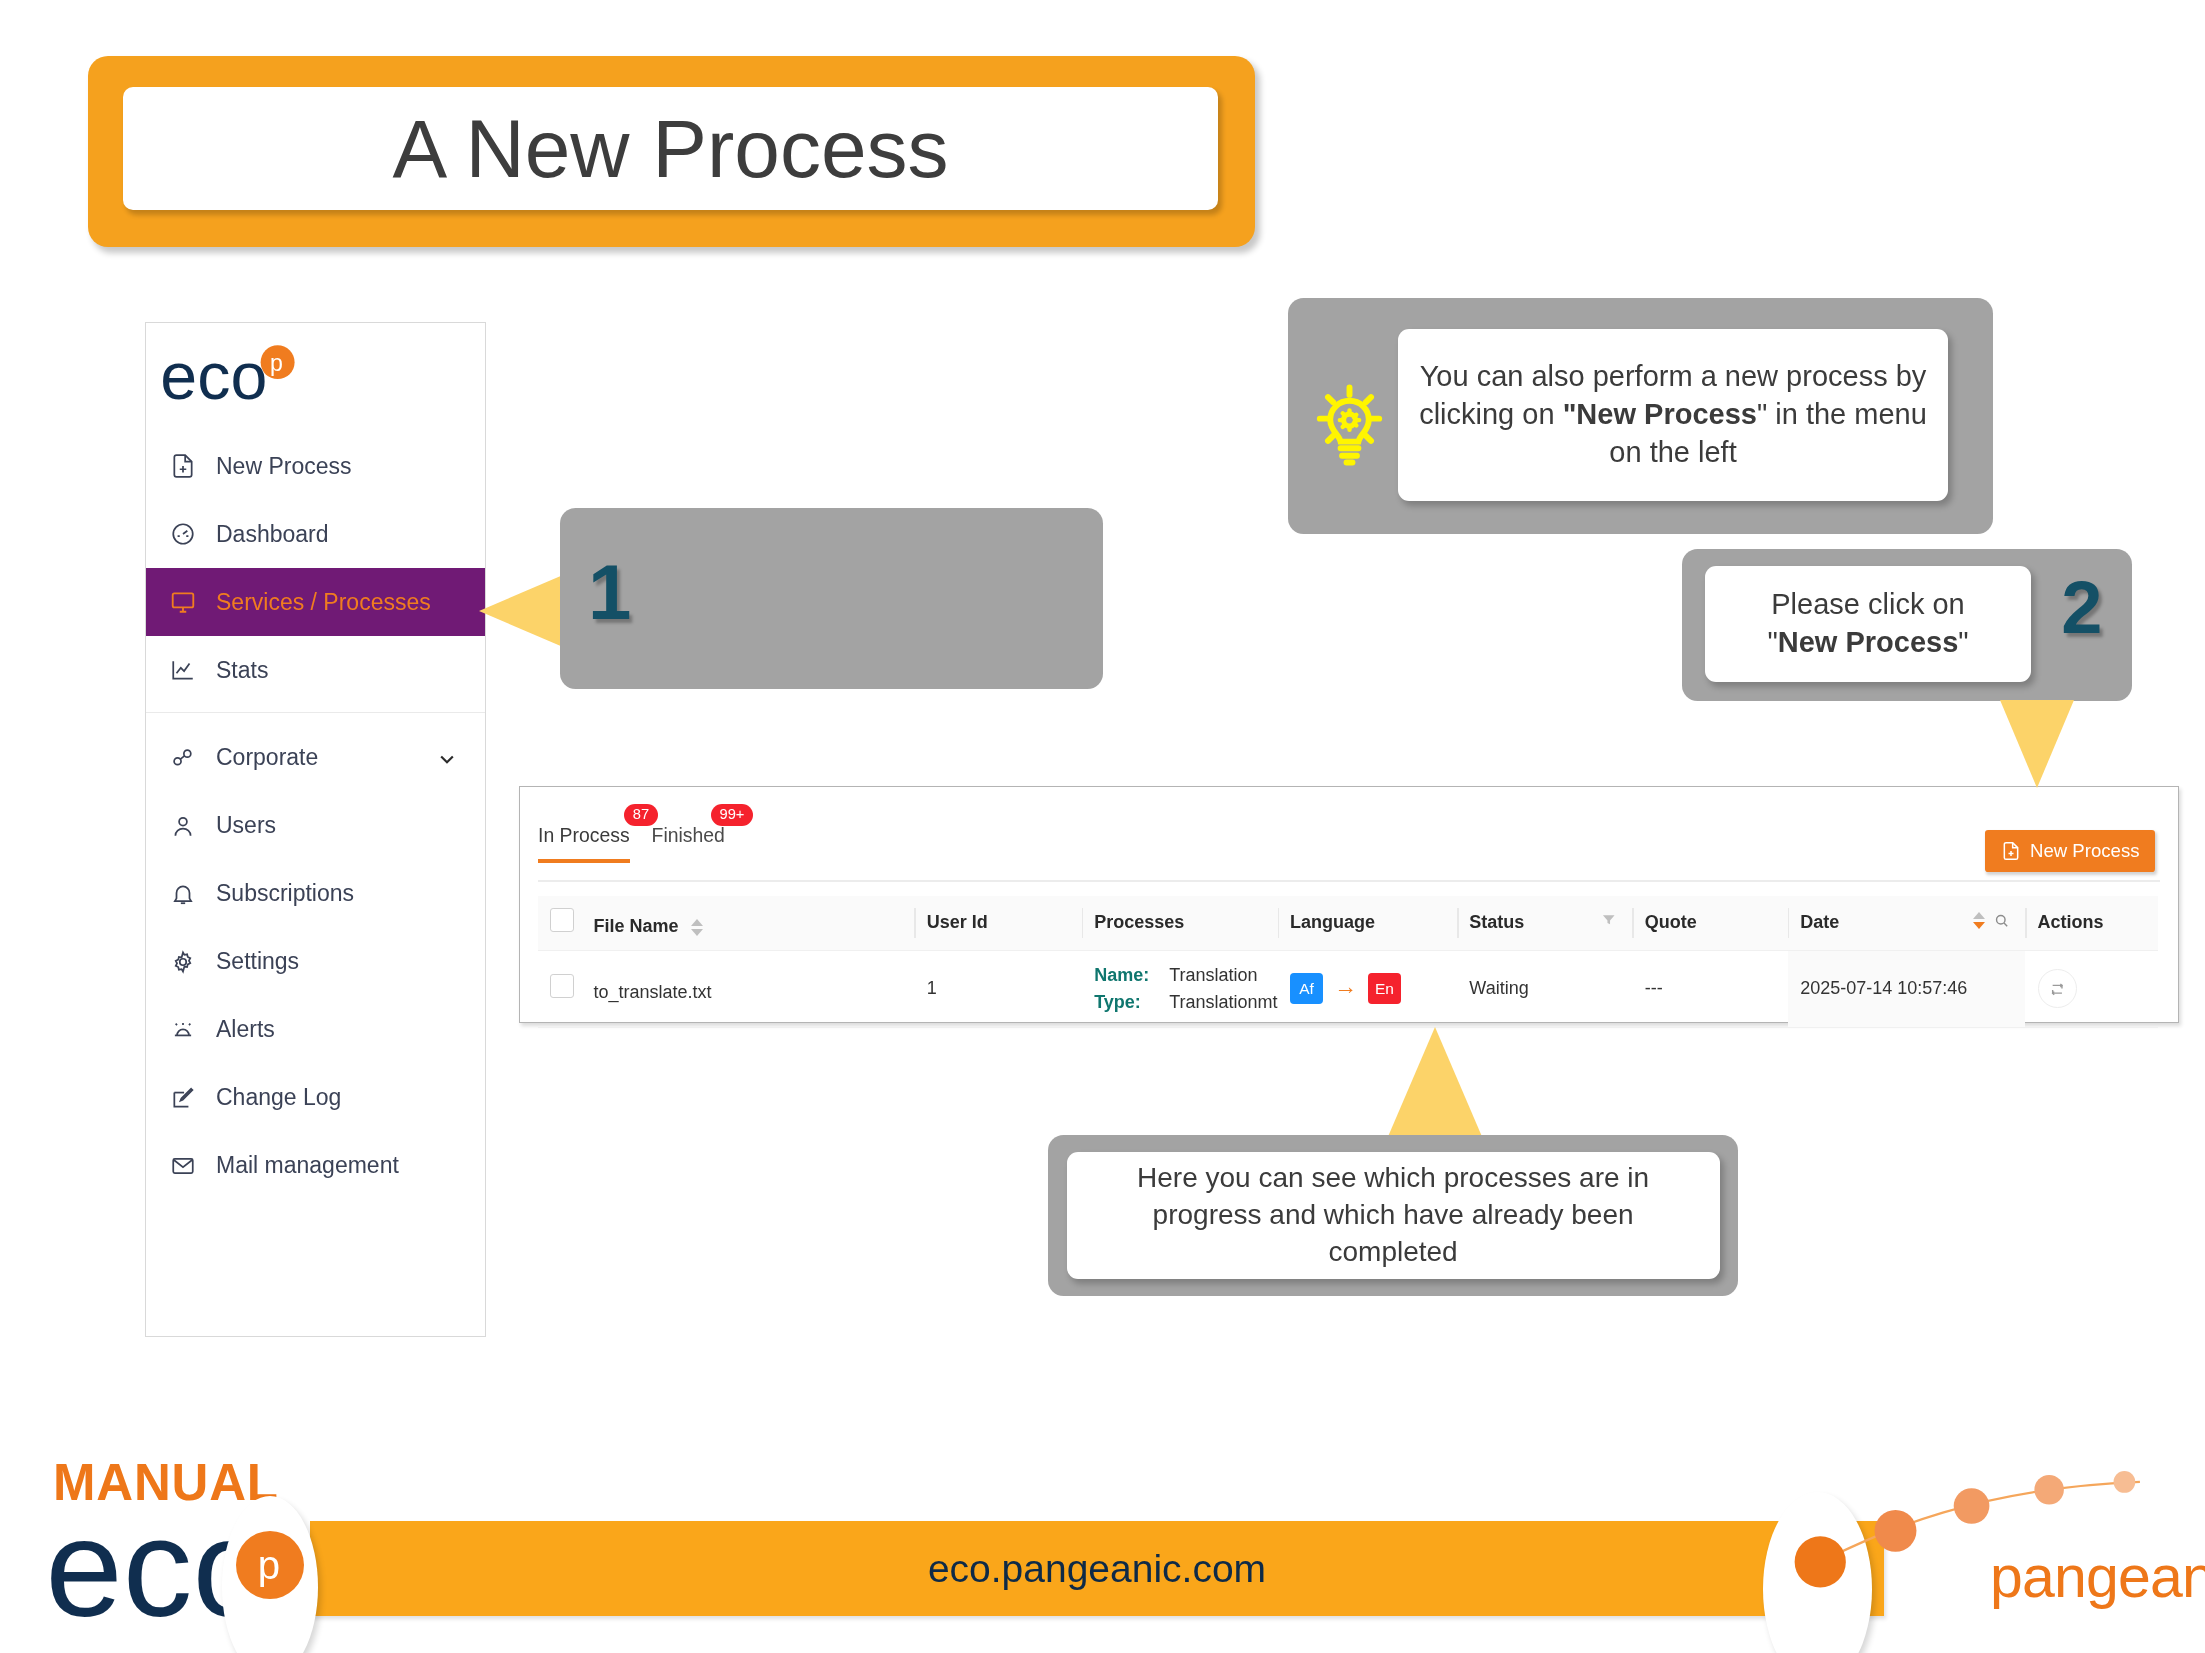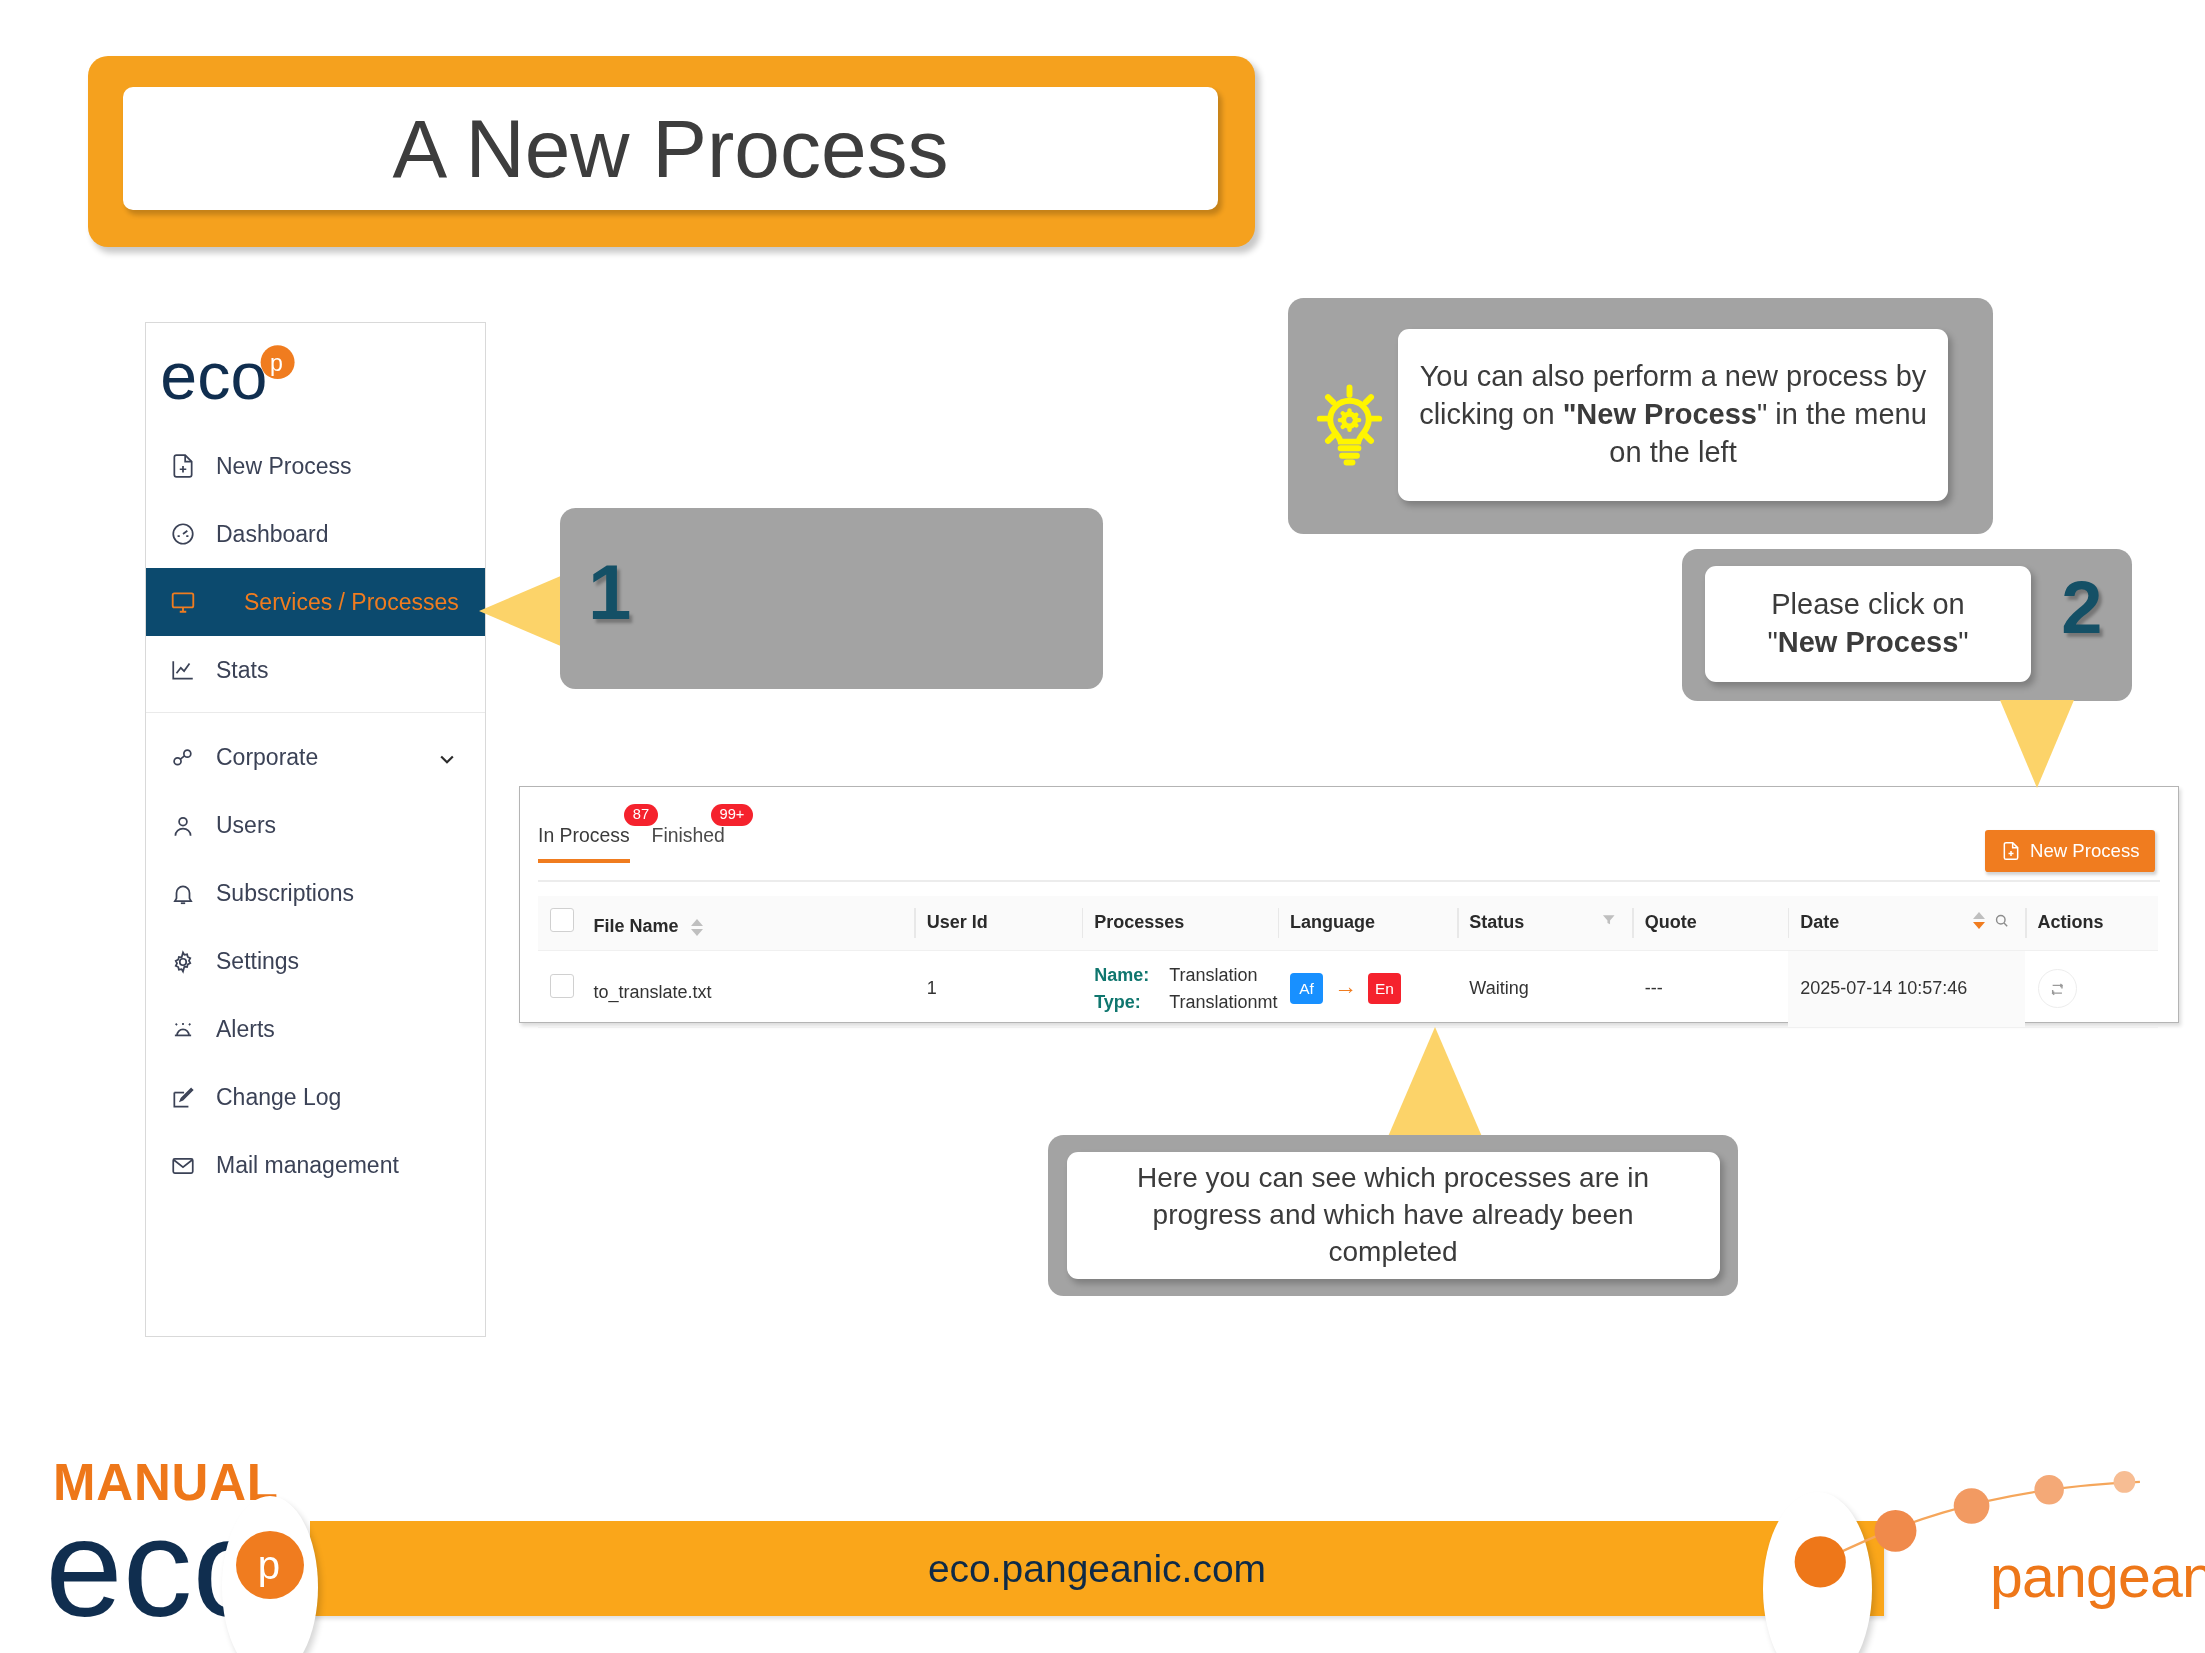--- a/index.html
+++ b/index.html
@@ -69,21 +69,21 @@
   .nav-item {
     display: flex;
     align-items: center;
     height: 68px;
     padding-left: 20px;
     box-sizing: border-box;
     color: #3b4256;
     font-size: 23px;
     position: relative;
   }
-  .nav-item.active { background: #0c4a6e; color: #f07c1f; gap: 28px; }
+  .nav-item.active { background: #701a75; color: #f07c1f; }
   .nav-item .nav-icon {
     width: 33px;
     height: 33px;
     margin-right: 17px;
     display: inline-flex;
     align-items: center;
     justify-content: center;
     flex: 0 0 auto;
   }
   .nav-item .nav-icon svg { width: 26px; height: 26px; display: block; }

